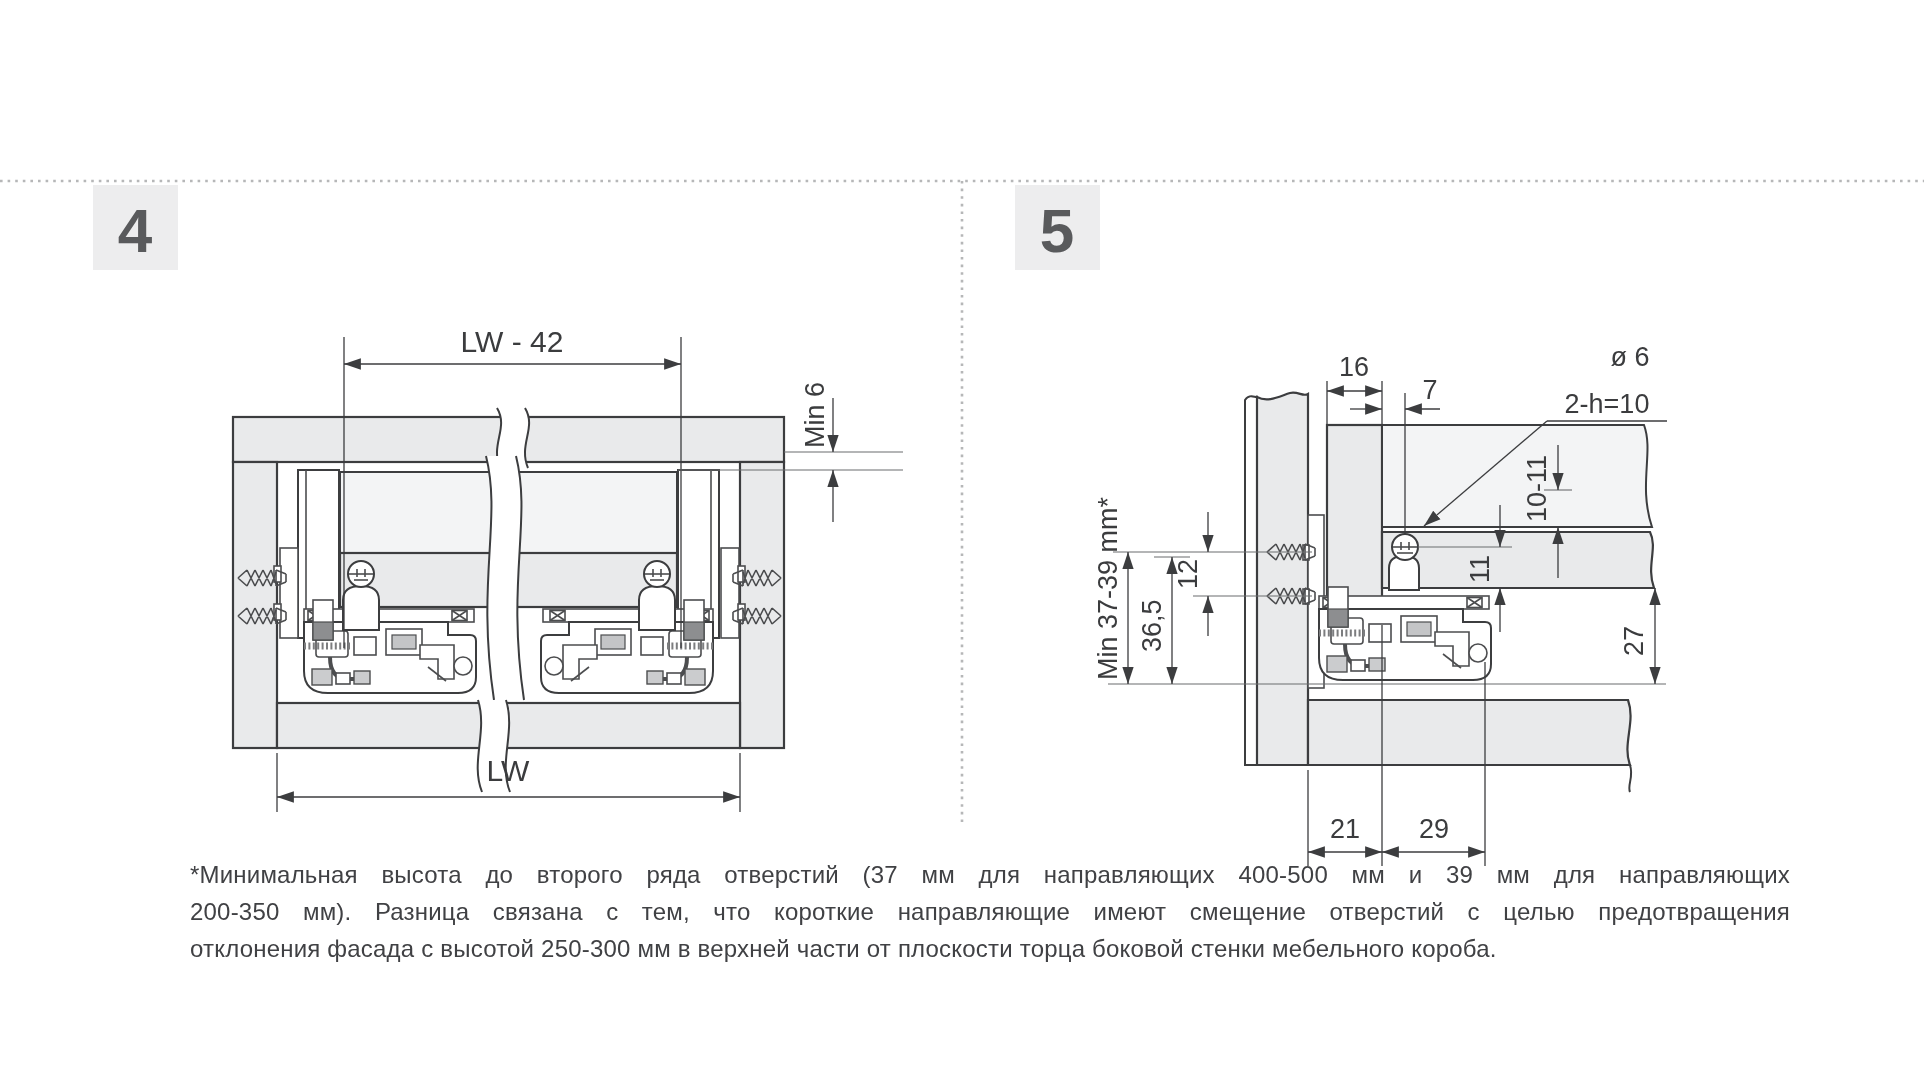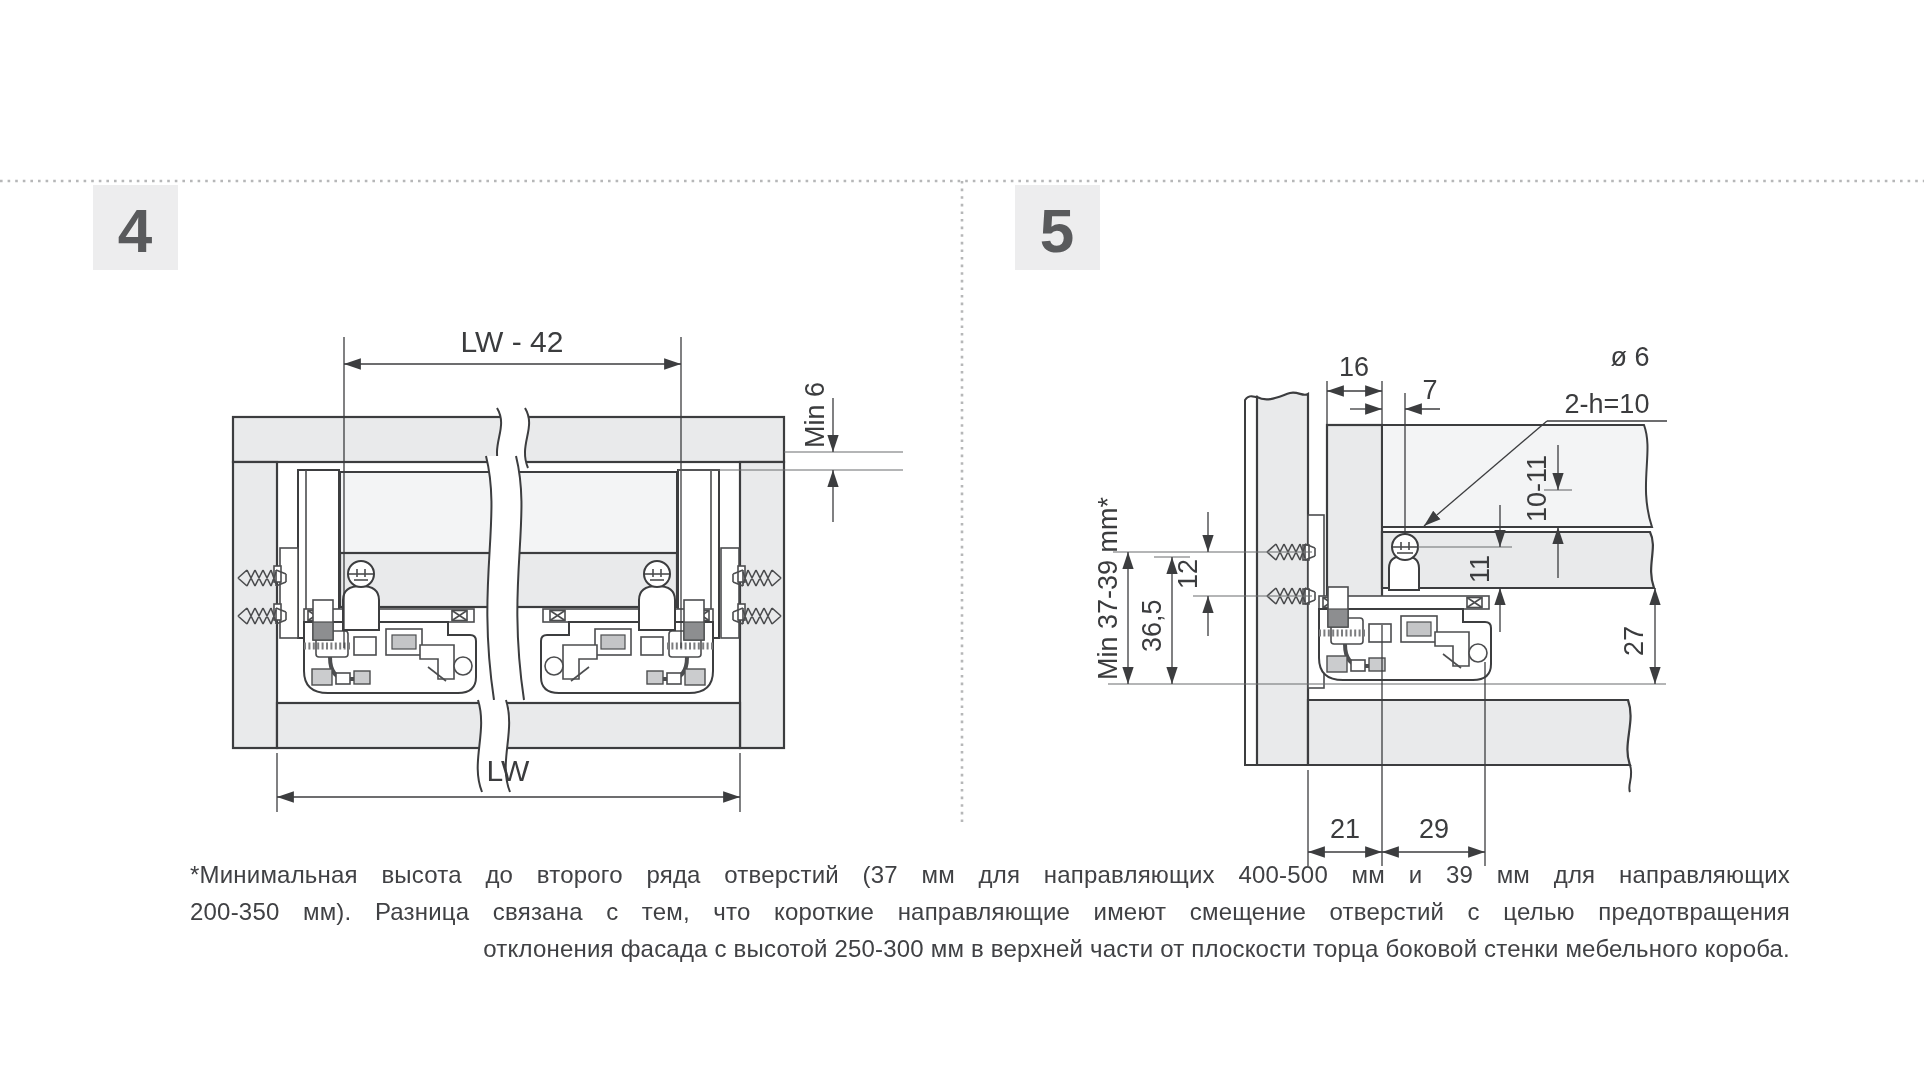--- a/index.html
+++ b/index.html
@@ -18,21 +18,21 @@
   .dimline{stroke:#3c3d3f;stroke-width:1.3;fill:none;}
   .hw{fill:none;stroke:#4c4d4f;stroke-width:1.6;}
   .dot{stroke:#b6b7b8;stroke-width:2.6;stroke-dasharray:2.6 5;fill:none;}
   .dimtxt{font-size:27px;fill:#3b3c3e;}
   .dimtxtL{font-size:30px;fill:#3b3c3e;}
   .badge-bg{fill:#ededee;}
   .badge-txt{font-size:62px;font-weight:bold;fill:#595a5c;}
   
   .footnote{position:absolute;left:190px;top:856px;width:1600px;color:#404144;
     font-size:24px;line-height:37px;letter-spacing:0.2px;}
-  .fline{white-space:nowrap;text-align:right;}
+  .fline{white-space:nowrap;}
   .fjust{text-align:justify;text-align-last:justify;white-space:normal;
     height:37px;overflow:hidden;}
 </style>
 </head>
 <body>
 
 <svg width="1924" height="1082" viewBox="0 0 1924 1082">
   <defs>
     <marker id="ah" viewBox="0 0 12 8" refX="12" refY="4" markerWidth="13" markerHeight="9" orient="auto-start-reverse">
       <path d="M0,0 L12,4 L0,8 Z" fill="#3c3d3f"></path>

